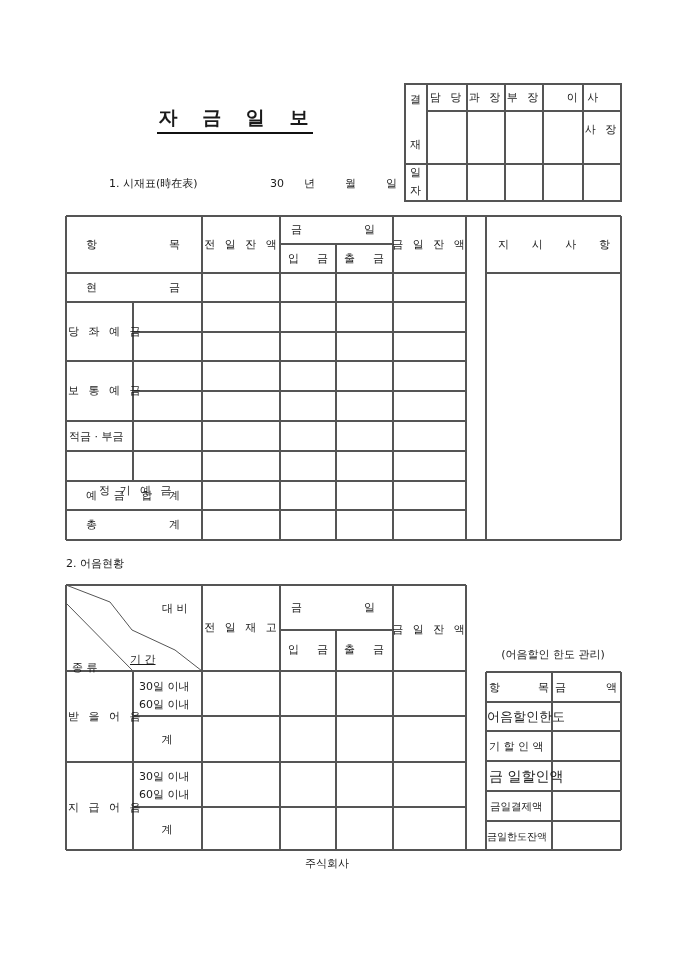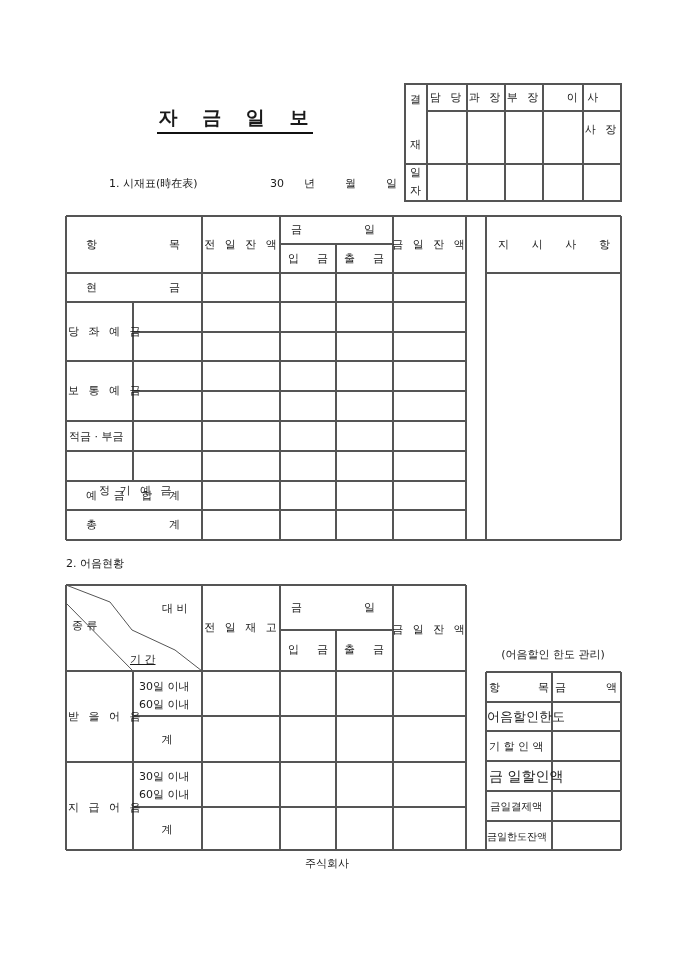--- a/index.html
+++ b/index.html
@@ -157,21 +157,21 @@
 <div class="t wide" style="left:86px; top:518px; width:94px;">
   <span>총</span>
   <span>계</span>
 </div>
 
 <div class="cell" style="left:487px; top:274px; width:133px; height:265px;"></div>
 
 <div class="t" style="left:66px; top:557px;">2. 어음현황</div>
 
 <div class="t" style="left:162px; top:602px;">대 비</div>
-<div class="t" style="left:72px; top:619px;">종 류</div>
+<div class="t" style="left:72px; top:661px;">종 류</div>
 <div class="t" style="left:130px; top:653px;text-decoration:underline;">기 간</div>
 <div class="t c sp3" style="left:242px; top:621px;">전 일 재 고</div>
 <div class="t wide" style="left:291px; top:601px; width:84px;">
   <span>금</span>
   <span>일</span>
 </div>
 <div class="t wide" style="left:288px; top:643px; width:40px;">
   <span>입</span>
   <span>금</span>
 </div>

